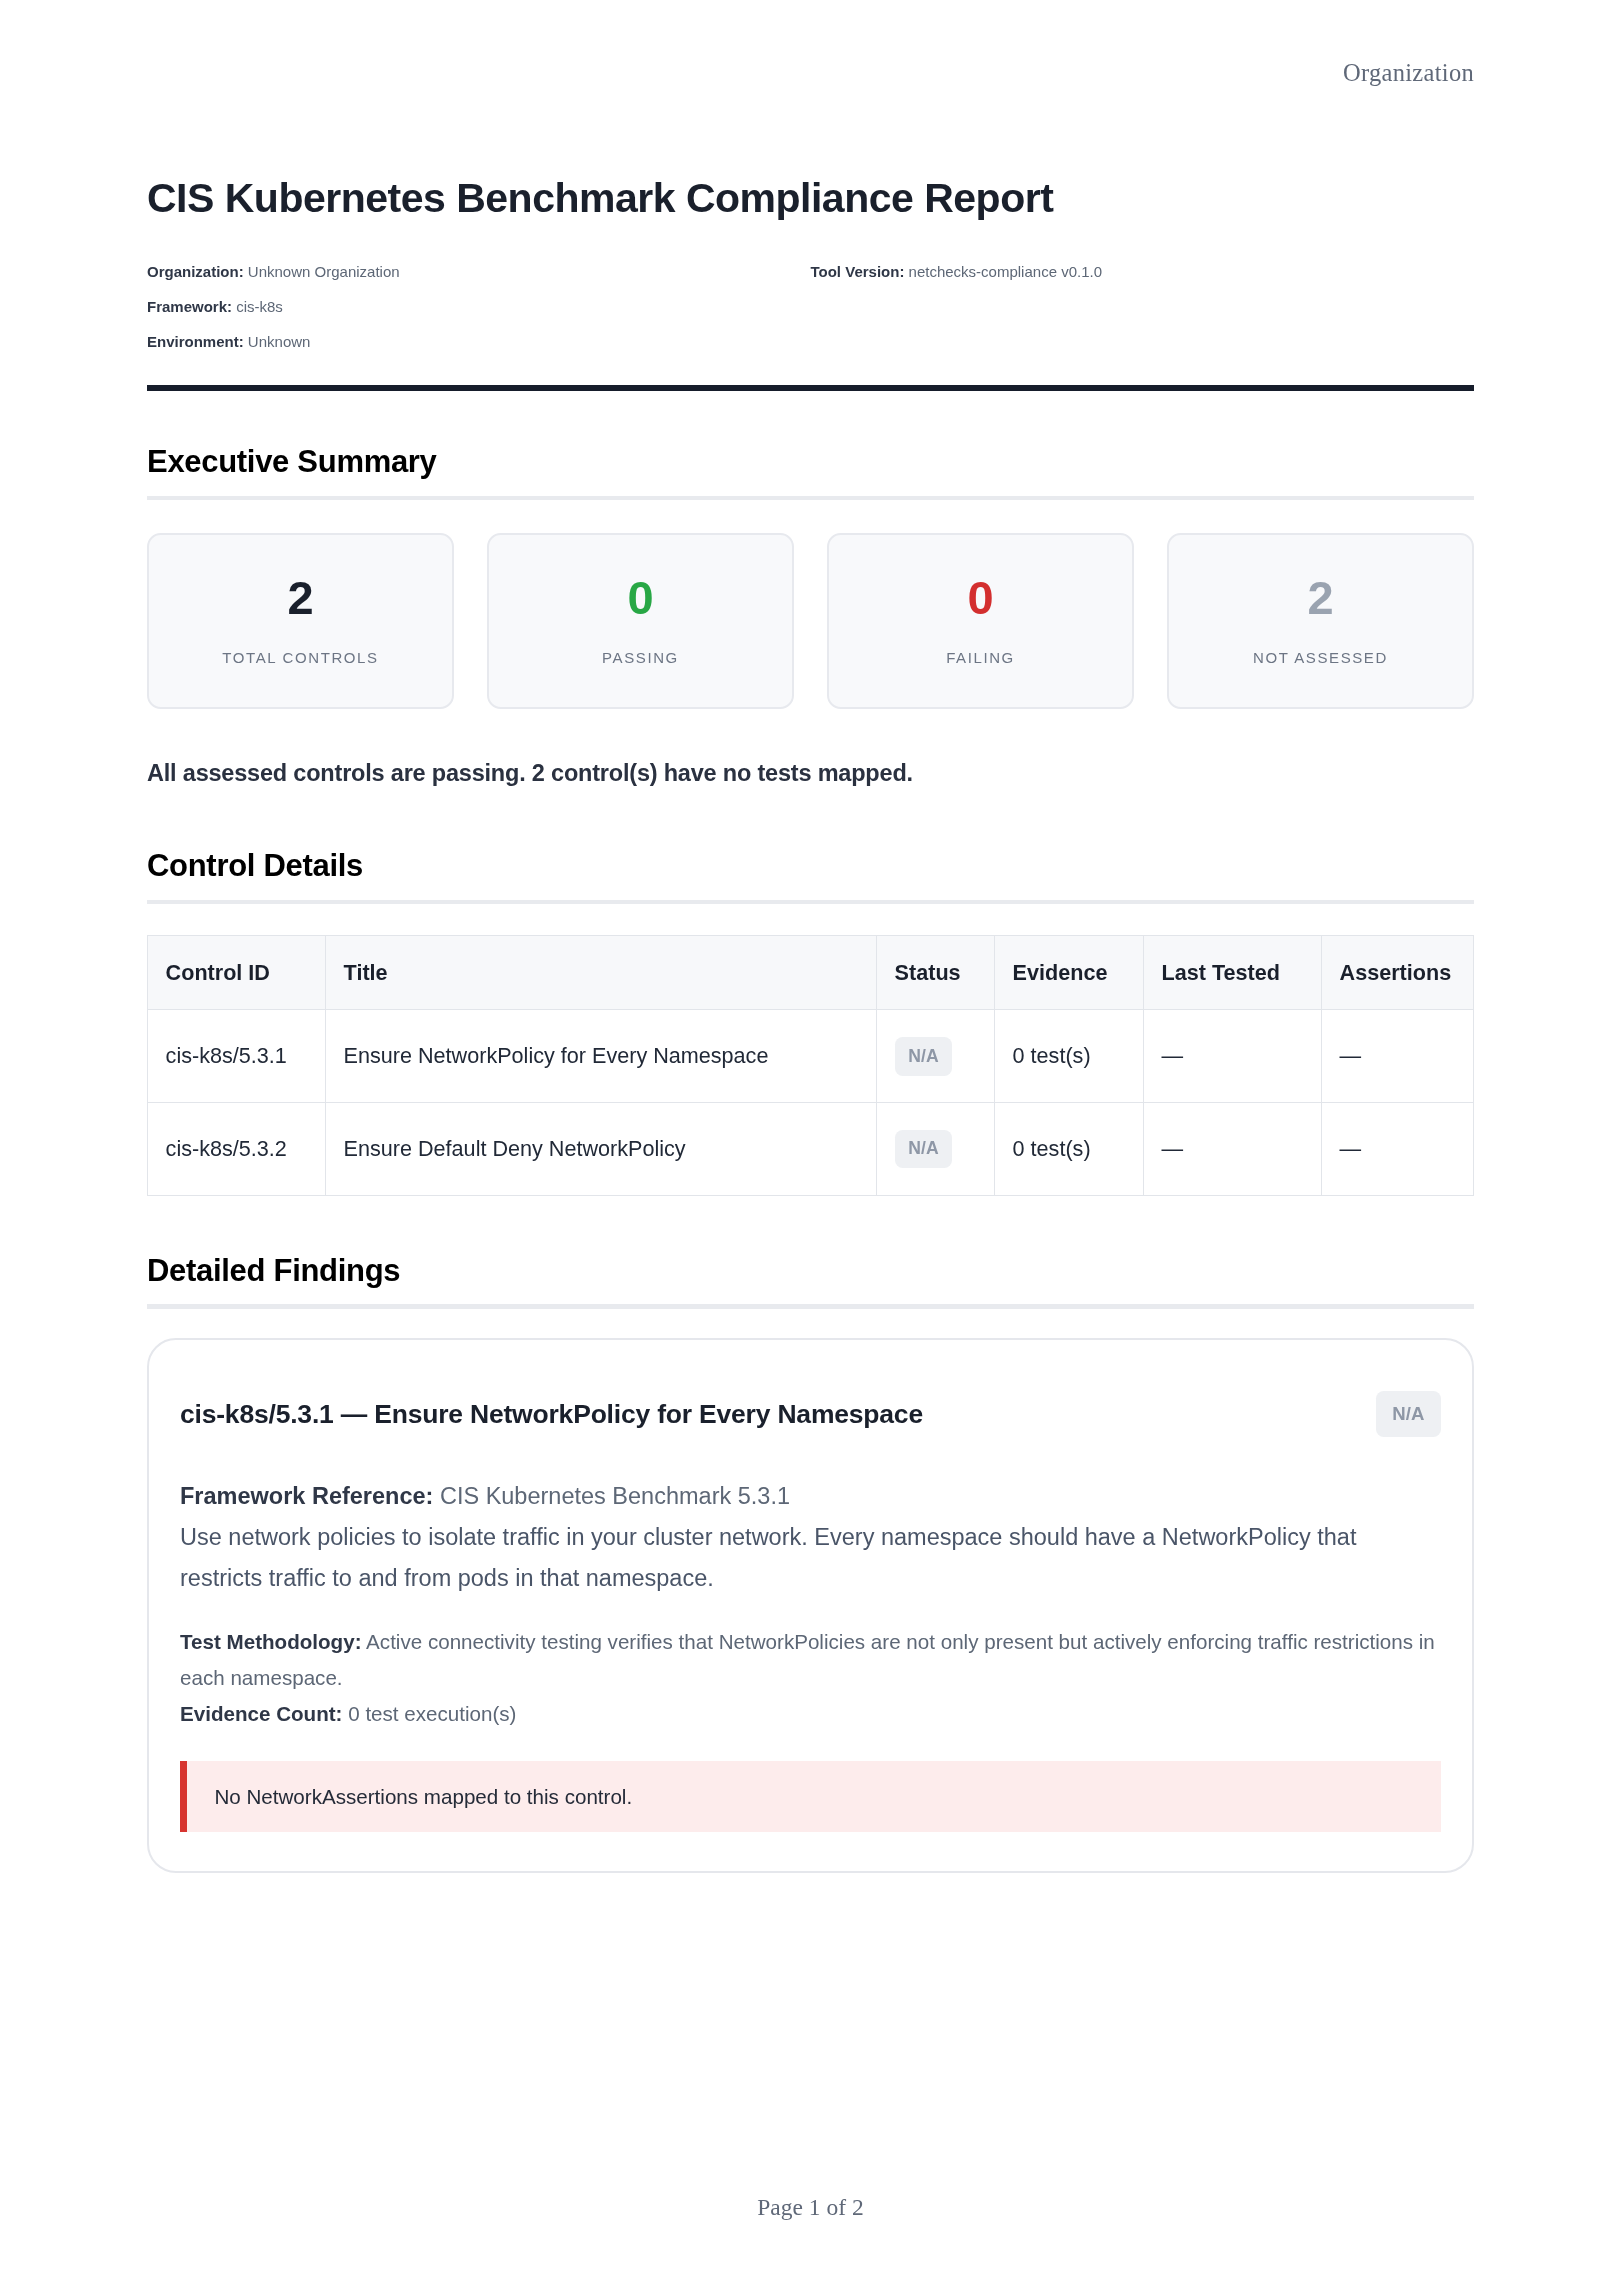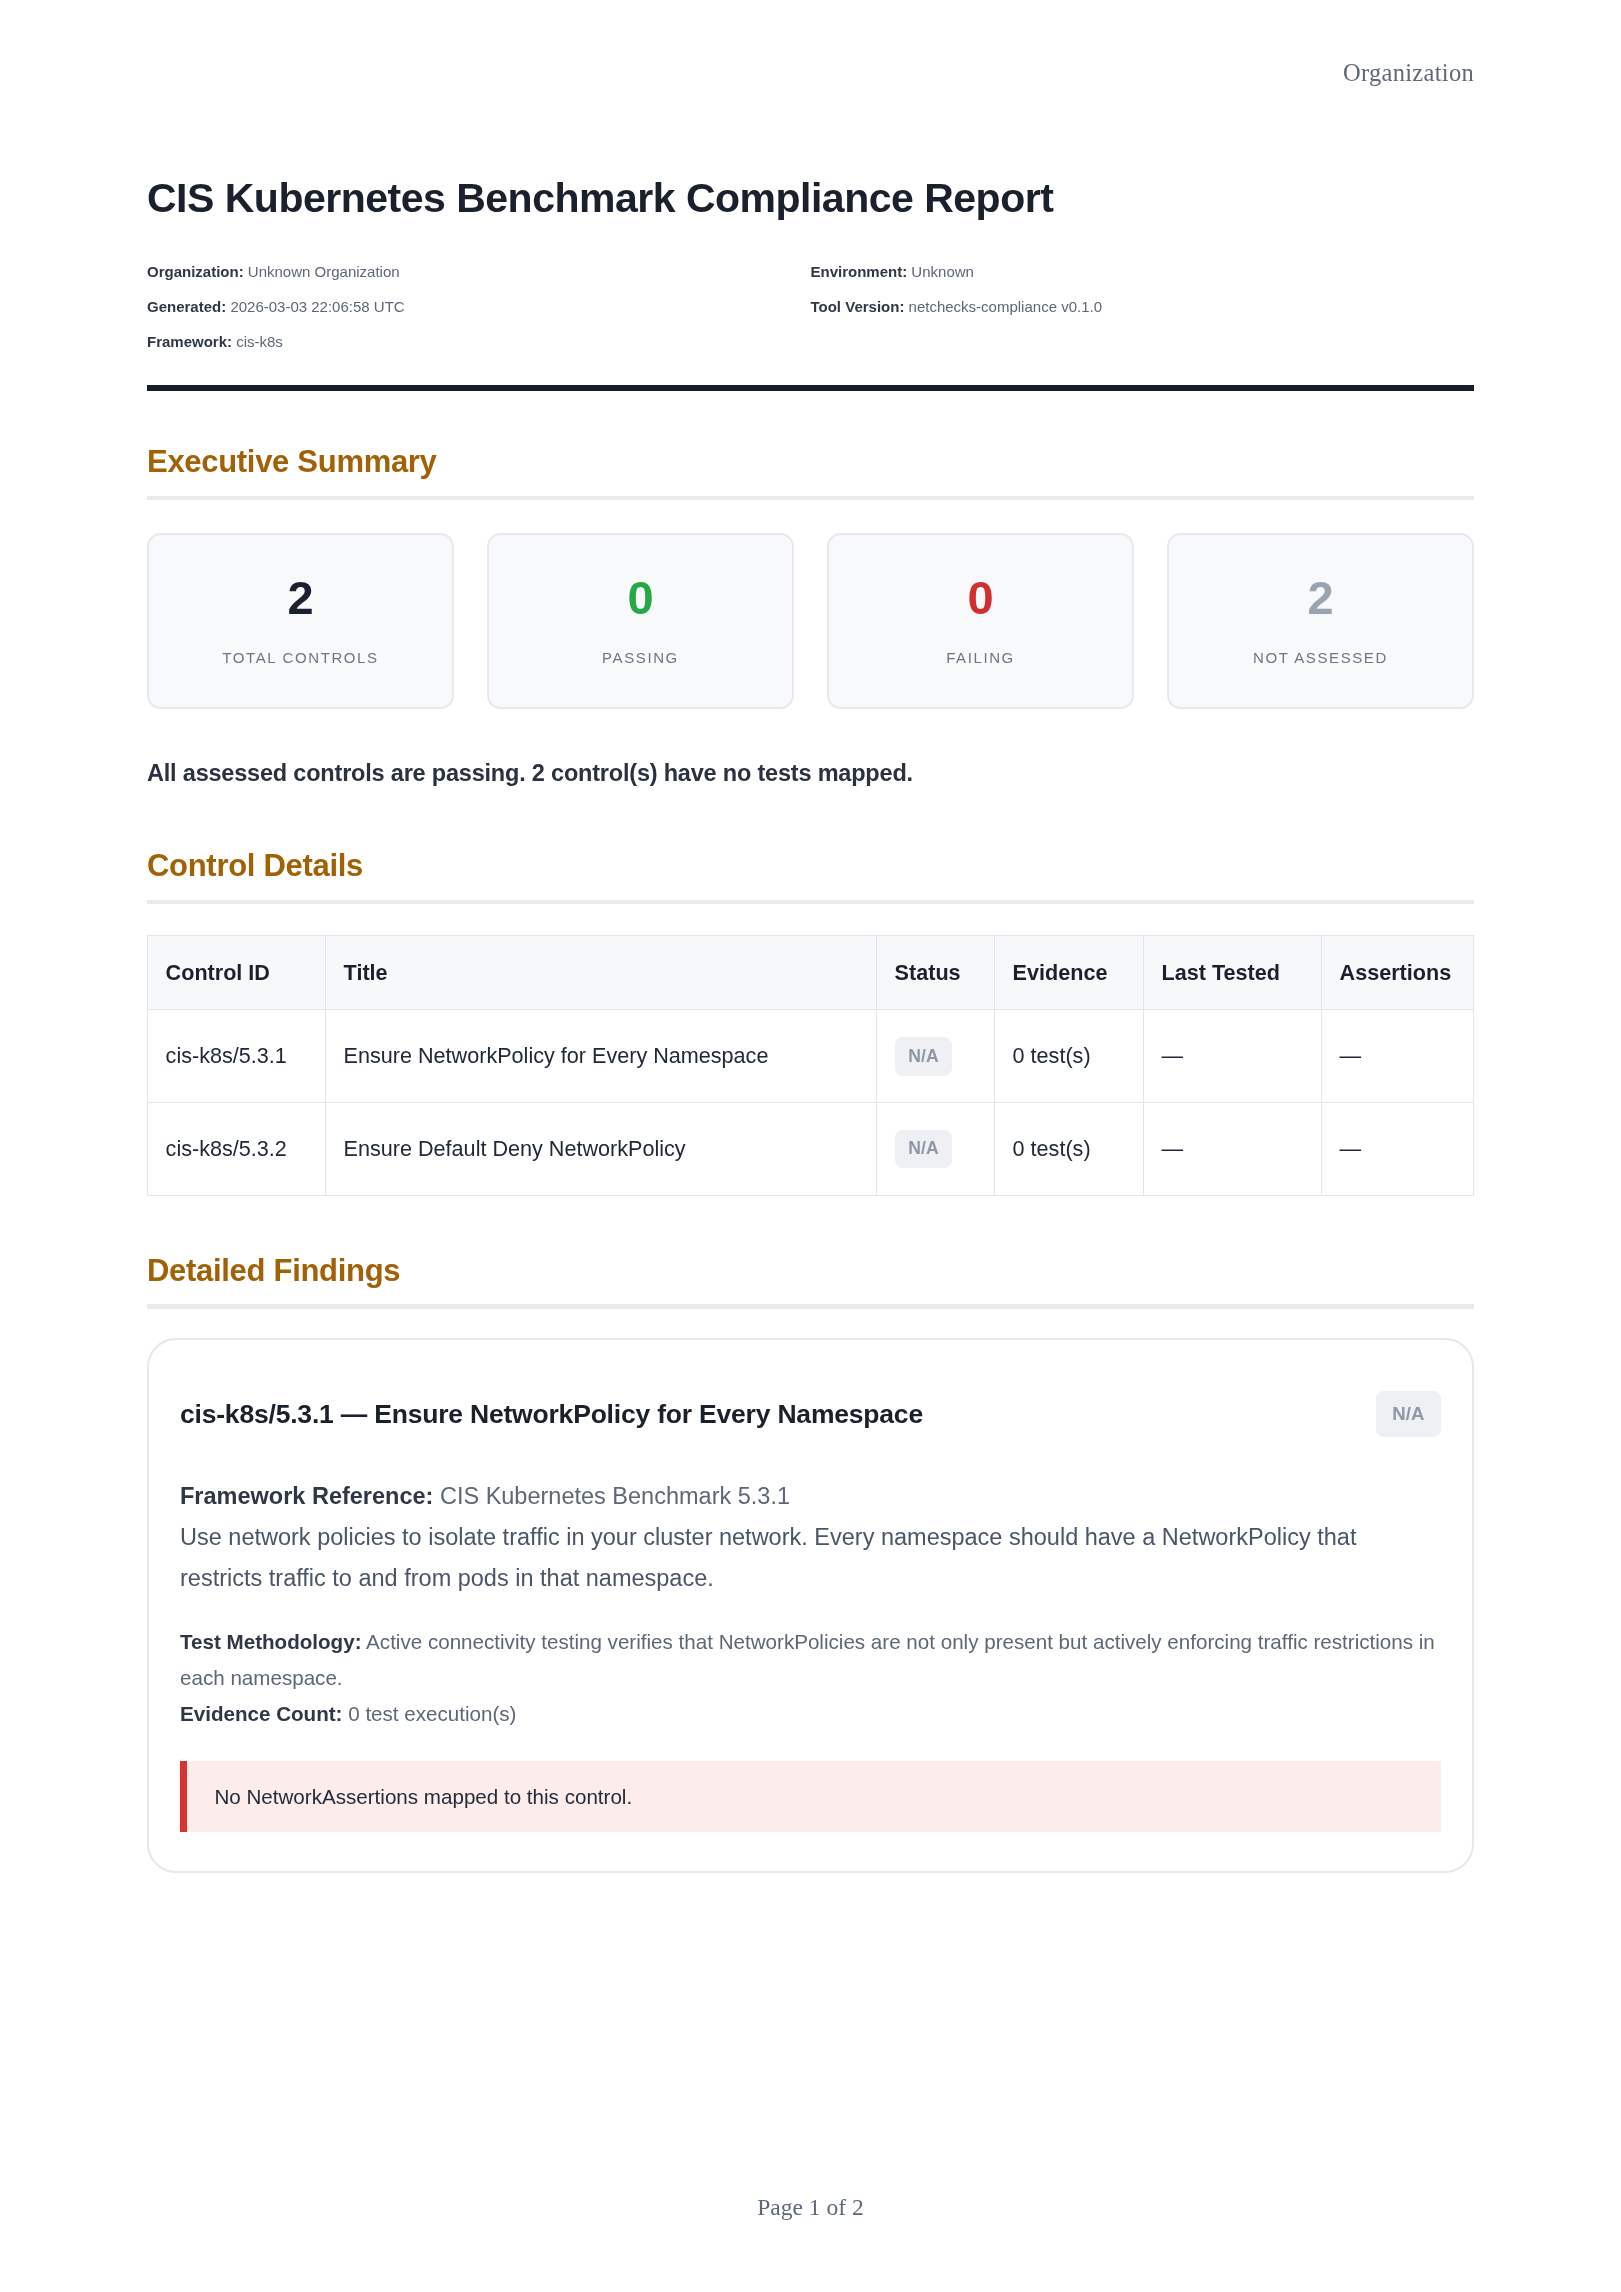--- a/index.html
+++ b/index.html
@@ -45,21 +45,21 @@
     margin-top: 29px;
     height: 5.9px;
     background: #161d2b;
     border: none;
   }
 
   
   .section-heading {
     font-size: 31px;
     font-weight: bold;
-    color: #a16207;
+    color: #000000;
     letter-spacing: -0.3px;
   }
   .section-divider {
     margin-top: 15.7px;
     height: 4.9px;
     background: #e8eaee;
     border: none;
   }
   .section-exec { margin-top: 53px; }
   .section-controls { margin-top: 61px; }
@@ -218,24 +218,20 @@
 <div class="page">
 
   <div class="classification">Organization</div>
 
   <h1 class="report-title">CIS Kubernetes Benchmark Compliance Report</h1>
 
   <div class="meta-grid">
     <div class="meta-row">
       <span class="meta-label">Organization:</span>
       <span class="meta-value">Unknown Organization</span>
-    </div>
-    <div class="meta-row">
-      <span class="meta-label">Generated:</span>
-      <span class="meta-value">2026-03-03 22:06:58 UTC</span>
     </div>
     <div class="meta-row">
       <span class="meta-label">Framework:</span>
       <span class="meta-value">cis-k8s</span>
     </div>
     <div class="meta-row">
       <span class="meta-label">Environment:</span>
       <span class="meta-value">Unknown</span>
     </div>
     <div class="meta-row">

